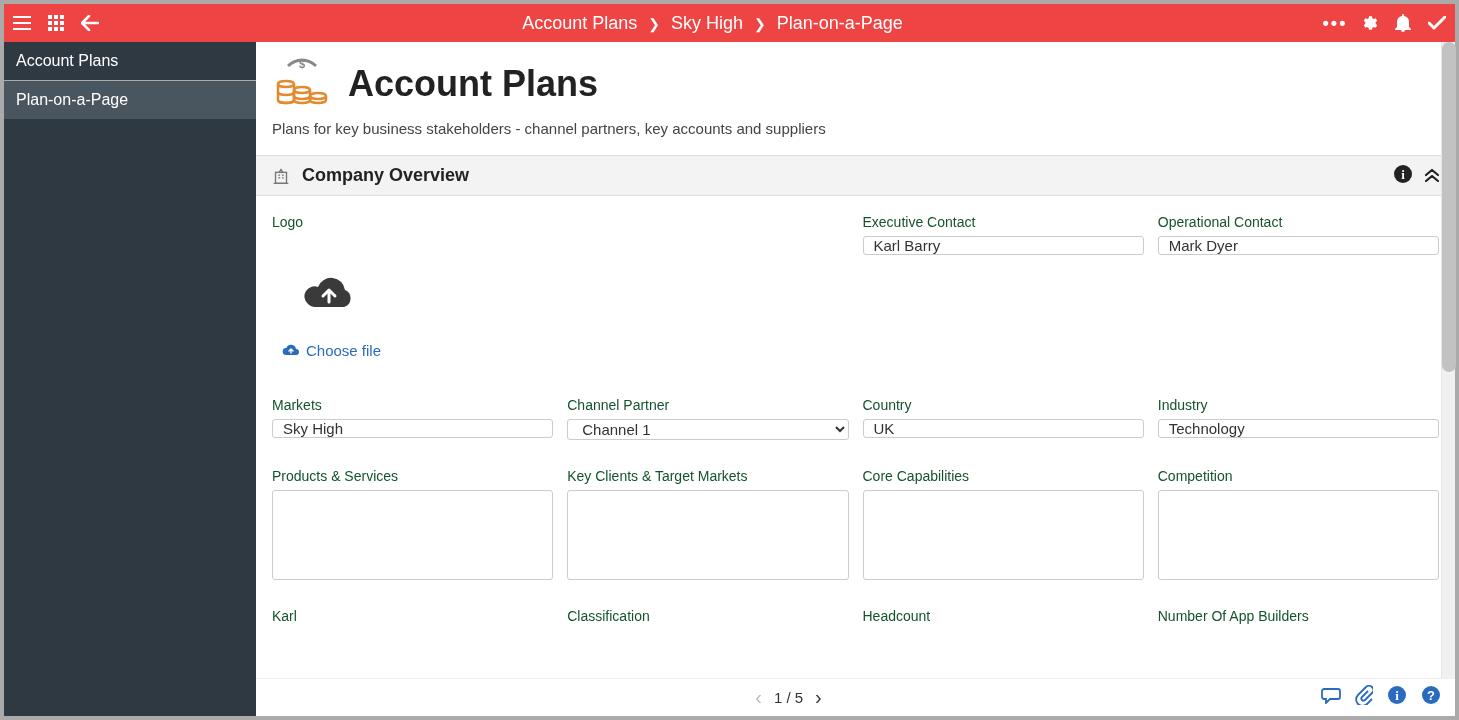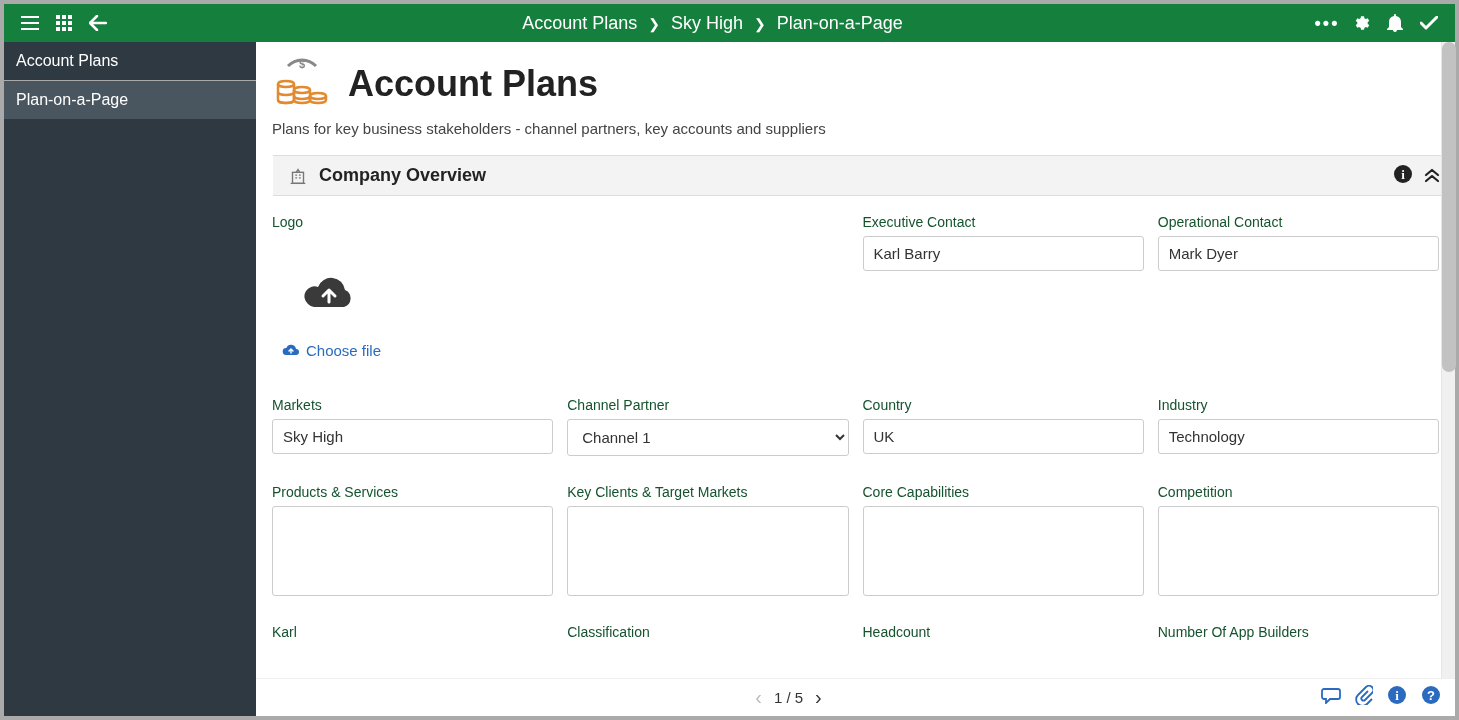--- a/index.html
+++ b/index.html
@@ -1,20 +1,20 @@
 <!DOCTYPE html>
 <html><head>
 <meta charset="utf-8">
 <style>
 * { box-sizing: border-box; margin: 0; padding: 0; }
 body { font-family: "Segoe UI", Arial, sans-serif; font-size: 14px; background: #aaa; overflow: hidden; }
 .app { width: 1459px; height: 720px; position: relative; border: 4px solid #aaa; background: #fff; }
 
 
-.topbar { height: 38px; background: #15803d; display: flex; align-items: center; color: #fff; padding: 0 16px; }
+.topbar { height: 38px; background: #ef4444; display: flex; align-items: center; color: #fff; padding: 0 8px; }
 .topbar-left { display: flex; align-items: center; gap: 14px; }
 .topbar-icon { cursor: pointer; display: flex; align-items: center; justify-content: center; width: 20px; height: 20px; }
 .topbar-center { flex: 1; text-align: center; font-size: 18px; }
 .topbar-center .crumb { cursor: pointer; }
 .topbar-center .chev { margin: 0 6px; font-size: 14px; }
 .topbar-right { display: flex; align-items: center; gap: 14px; }
 
 
 .sidebar { position: absolute; top: 38px; left: 0; width: 252px; bottom: 0; background: #2f3942; color: #ddd; }
 .sidebar .nav-item { padding: 10px 12px; font-size: 16px; cursor: pointer; }
@@ -25,31 +25,31 @@
 .main { position: absolute; top: 38px; left: 252px; right: 0; bottom: 0; background: #fff; overflow-y: auto; }
 .main-inner { padding: 0 0 50px 0; }
 
 
 .page-header { display: flex; align-items: center; gap: 16px; padding: 14px 16px 2px 16px; }
 .page-header svg { flex-shrink: 0; }
 .page-header h1 { font-size: 36px; font-weight: 600; color: #222; }
 .page-sub { padding: 6px 16px 18px 16px; color: #444; font-size: 15px; }
 
 
-.section-header { display: flex; align-items: center; gap: 10px; padding: 8px 14px; background: #f3f3f3; border-top: 1px solid #ddd; border-bottom: 1px solid #ddd; margin-left: 17px; }
+.section-header { display: flex; align-items: center; gap: 10px; padding: 8px 14px; background: #f3f3f3; border-top: 1px solid #ddd; border-bottom: 1px solid #ddd; }
 .section-header h2 { font-size: 18px; font-weight: 600; color: #222; flex: 1; }
 .section-header .sh-icon { cursor: pointer; color: #222; }
 
 
 .form-grid { display: grid; grid-template-columns: repeat(4, 1fr); gap: 28px 14px; padding: 18px 16px; }
 .field { display: flex; flex-direction: column; }
 .field.span2 { grid-column: span 2; }
 .field label { color: #14532d; font-size: 14px; margin-bottom: 6px; cursor: pointer; }
 .field input, .field select, .field textarea {
-  border: 1px solid #ccc; border-radius: 3px; padding: 8px 10px; font-size: 15px;
+  border: 1px solid #ccc; border-radius: 3px; padding: 0 10px; font-size: 15px;
   font-family: inherit; color: #333; background: #fff;
 }
 .field textarea { height: 90px; resize: none; }
 .field .upload-area { display: flex; flex-direction: column; align-items: flex-start; padding: 10px 0; }
 .upload-drop { width: 100%; display: flex; justify-content: flex-start; padding: 28px 0 28px 30px; }
 .choose-file { color: #2a6bbf; cursor: pointer; display: flex; align-items: center; gap: 6px; font-size: 15px; padding-left: 10px; }
 
 
 .footer { position: absolute; bottom: 0; left: 252px; right: 0; height: 38px; background: #fff; border-top: 1px solid #eee; display: flex; align-items: center; }
 .footer .pager { flex: 1; display: flex; align-items: center; justify-content: center; gap: 12px; color: #333; font-size: 15px; }

